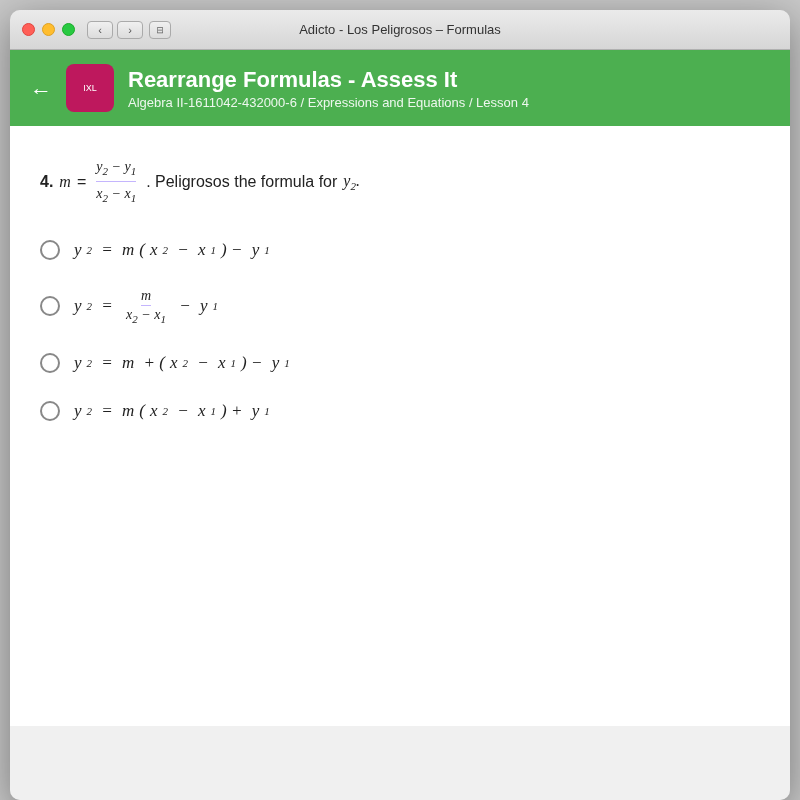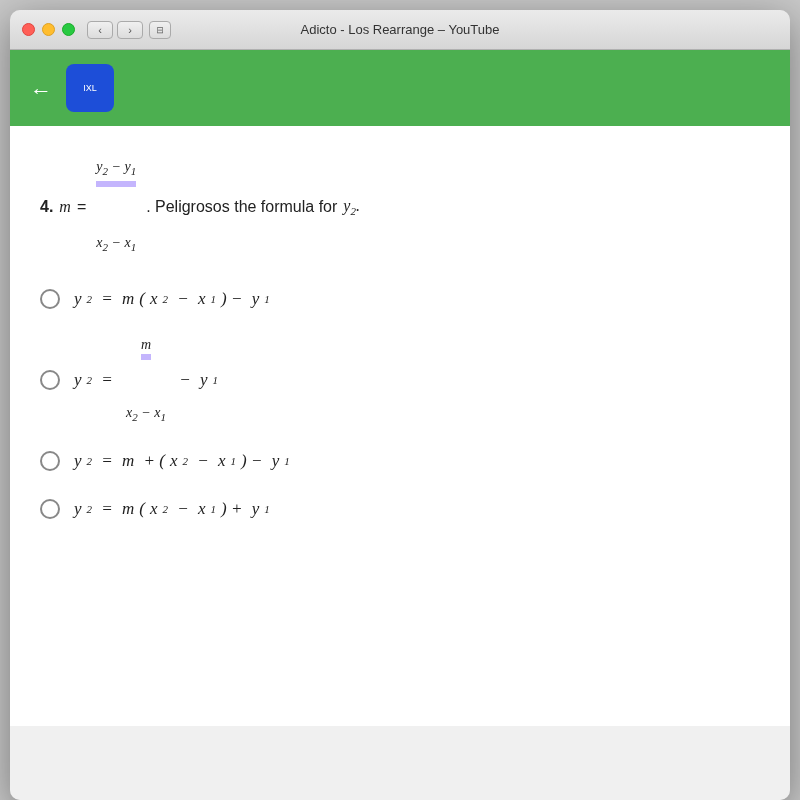--- a/index.html
+++ b/index.html
@@ -107,21 +107,21 @@
     .back-arrow {
       color: white;
       font-size: 22px;
       cursor: pointer;
       font-weight: 300;
     }
 
     .app-icon {
       width: 48px;
       height: 48px;
-      background: #1d4ed8;
+      background: #be185d;
       border-radius: 8px;
       display: flex;
       align-items: center;
       justify-content: center;
       color: white;
       font-size: 10px;
       text-align: center;
       font-weight: normal;
     }
 
@@ -172,29 +172,28 @@
       display: inline-flex;
       flex-direction: column;
       align-items: center;
       vertical-align: middle;
       margin: 0 4px;
       font-family: 'Times New Roman', serif;
       font-style: italic;
     }
 
     .fraction-num {
-      border-bottom: 6px solid #c4b5fd;
+      border-bottom: 1px solid #c4b5fd;
       padding-bottom: 1px;
       font-size: 14px;
     }
 
     .fraction-den {
       padding-top: 1px;
       font-size: 14px;
-      margin-top: 44px;
     }
 
     .options-list {
       list-style: none;
       display: flex;
       flex-direction: column;
       gap: 28px;
     }
 
     .option-item {
@@ -236,29 +235,33 @@
     <div class="traffic-lights">
       <div class="traffic-light tl-red"></div>
       <div class="traffic-light tl-yellow"></div>
       <div class="traffic-light tl-green"></div>
     </div>
     <div class="nav-buttons">
       <div class="nav-btn">‹</div>
       <div class="nav-btn">›</div>
     </div>
     <div class="tab-icon">⊟</div>
-    <div class="title-text">Adicto - Los Rearrange – YouTube</div>
+    <div class="title-text">Adicto - Los Peligrosos – Formulas</div>
   </div>
 
   <div class="browser-content">
 
     <div class="app-header">
       <div class="back-arrow">←</div>
       <div class="app-icon">
         <span style="font-size:9px; line-height:1.2;">IXL</span>
+      </div>
+      <div class="header-text">
+        <div class="header-title">Rearrange Formulas - Assess It</div>
+        <div class="header-subtitle">Algebra II-1611042-432000-6 / Expressions and Equations / Lesson 4</div>
       </div>
     </div>
 
     <div class="question-area">
 
       <div class="question-text">
         <span class="question-number">4.</span>
         <span class="math-formula"><em>m</em></span>
         <span>=</span>
         <span class="fraction">

